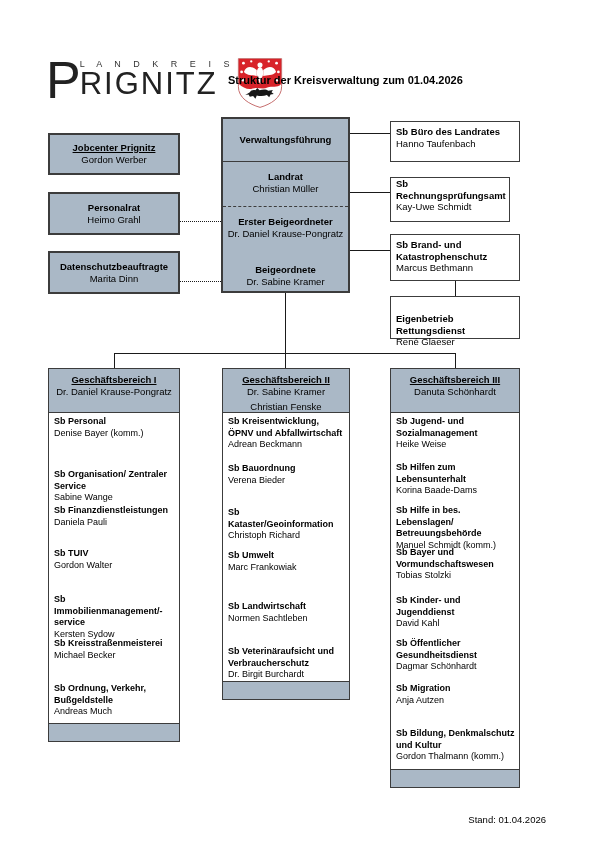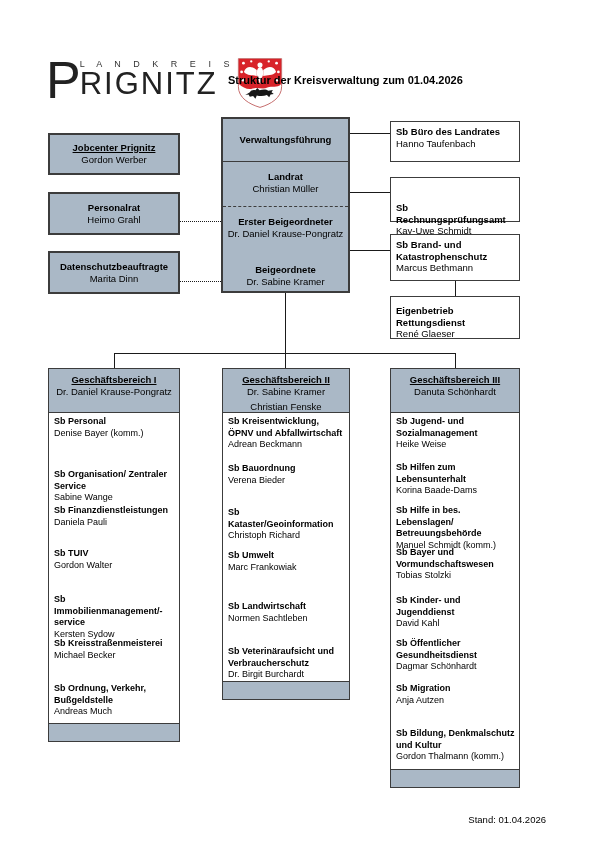--- a/index.html
+++ b/index.html
@@ -118,29 +118,29 @@
         <div class="bt">Beigeordnete</div>
         <div>Dr. Sabine Kramer</div>
       </div>
     </div>
   </div>
 
   <div class="box white right-box" style="left:390px;top:121px;width:130px;height:41px">
     <div class="bt">Sb Büro des Landrates</div>
     <div>Hanno Taufenbach</div>
   </div>
-  <div class="box white right-box" style="left:390px;top:177px;width:130px;height:45px;padding-top:24px">
+  <div class="box white right-box" style="left:390px;top:177px;width:120px;height:45px;padding-top:0">
     <div class="bt">Sb Rechnungsprüfungsamt</div>
     <div>Kay-Uwe Schmidt</div>
   </div>
   <div class="box white right-box" style="left:390px;top:234px;width:130px;height:47px">
     <div class="bt">Sb Brand- und Katastrophenschutz</div>
     <div>Marcus Bethmann</div>
   </div>
-  <div class="box white right-box" style="left:390px;top:296px;width:130px;height:43px;padding-top:8px">
+  <div class="box white right-box" style="left:390px;top:296px;width:130px;height:43px;padding-top:16px">
     <div class="bt">Eigenbetrieb Rettungsdienst</div>
     <div>René Glaeser</div>
   </div>
 
   <div class="ln ln-h" style="left:350px;top:133px;width:40px"></div>
   <div class="ln ln-h" style="left:350px;top:192px;width:40px"></div>
   <div class="ln ln-h" style="left:350px;top:250px;width:40px"></div>
   <div class="ln ln-v" style="left:455px;top:281px;height:15px"></div>
   <div class="ln ln-dot" style="left:180px;top:221px;width:41px"></div>
   <div class="ln ln-dot" style="left:180px;top:281px;width:41px"></div>

